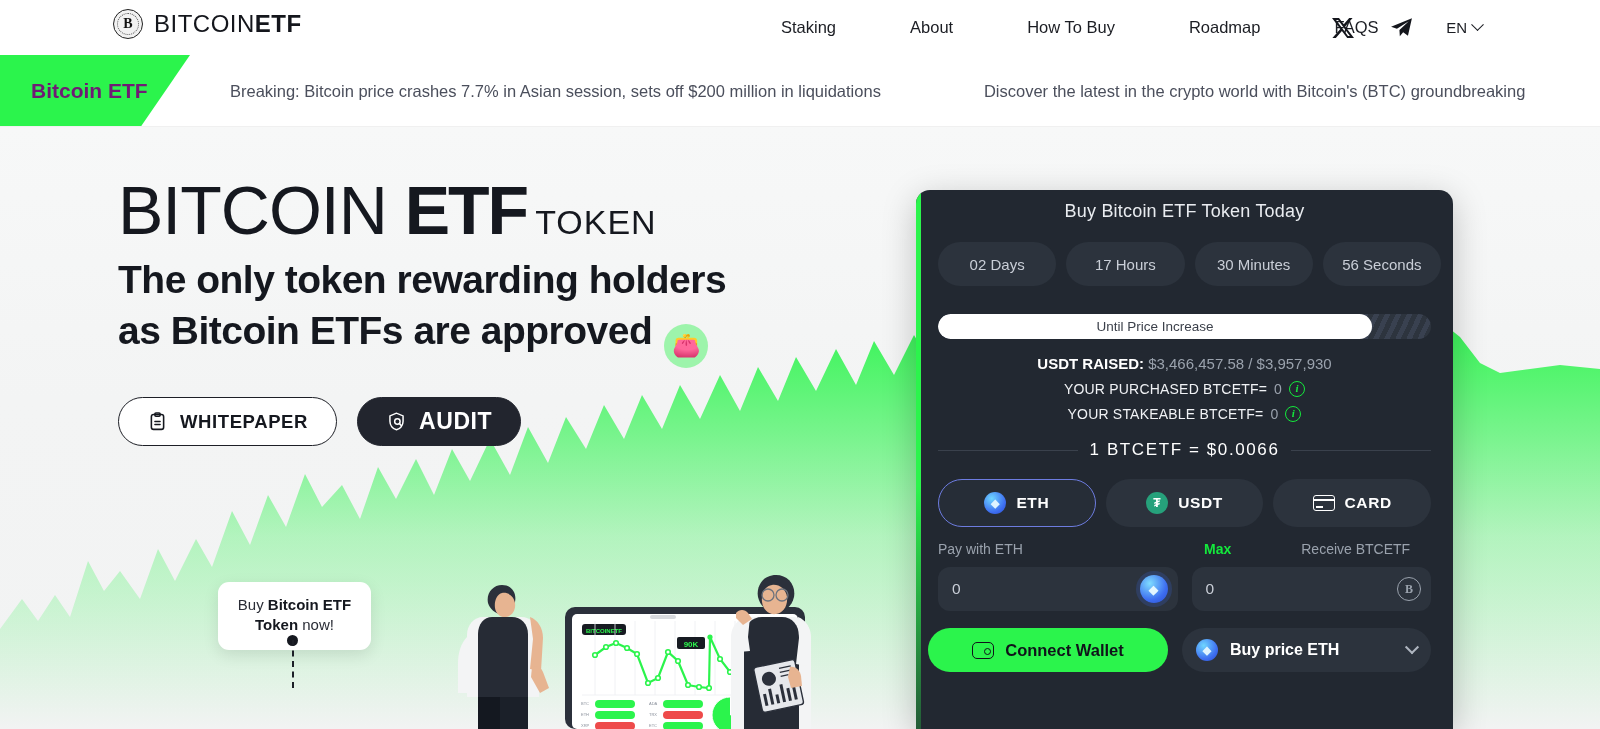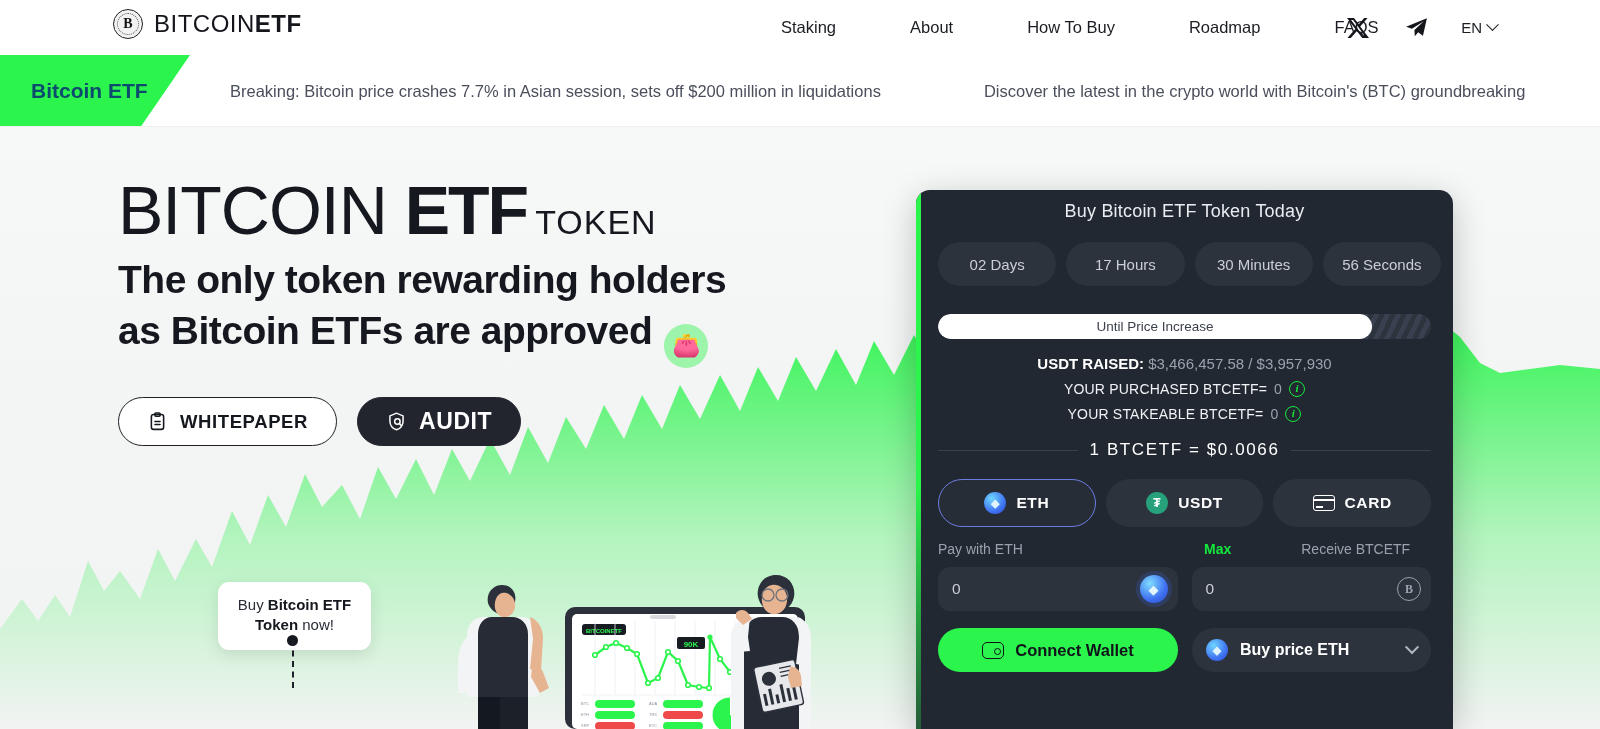--- a/index.html
+++ b/index.html
@@ -40,21 +40,21 @@
 
   .nav {
     position: absolute; left: 744px; top: 0; height: 55px;
     display: flex; align-items: center; gap: 0;
   }
   .nav a {
     font-size: 16.5px; color: #1b1d23; text-decoration: none;
     padding: 0 37px; white-space: nowrap;
   }
   .socials {
-    position: absolute; right: 103px; top: 0; height: 55px;
+    position: absolute; right: 118px; top: 0; height: 55px;
     display: flex; align-items: center; gap: 32px;
   }
   .soc-icon { width: 26px; height: 26px; display: flex; align-items: center; justify-content: center; cursor: pointer;}
   .lang { display: flex; align-items: center; gap: 6px; font-size: 15px; color: #1b1d23; cursor: pointer; }
   .chev { width: 9px; height: 9px; border-right: 1.6px solid #1b1d23; border-bottom: 1.6px solid #1b1d23; transform: rotate(45deg) translate(-2px,-2px); }
 
   
   .ticker {
     position: absolute; top: 55px; left: 0;
     width: 1600px; height: 72px;
@@ -63,21 +63,21 @@
     overflow: hidden; z-index: 35;
   }
   .ticker-badge {
     position: absolute; left: 0; top: 0;
     height: 72px; width: 190px;
     background: #2bf44c;
     clip-path: polygon(0 0, 100% 0, 74% 100%, 0 100%);
     display: flex; align-items: center;
   }
   .ticker-badge span {
-    margin-left: 31px; font-size: 21px; font-weight: 700; color: #0c4a6e;
+    margin-left: 31px; font-size: 21px; font-weight: 700; color: #701a75;
   }
   .ticker-items {
     position: absolute; left: 230px; top: 0; height: 72px;
     display: flex; align-items: center; gap: 103px;
     white-space: nowrap;
   }
   .ticker-items span { font-size: 16.5px; color: #4b4f5c; }
 
   
   .hero {
@@ -249,21 +249,21 @@
     font-family: "Liberation Serif", serif; font-weight: 700;
   }
   .eth-ic {
     width: 28px; height: 28px; border-radius: 50%;
     background: radial-gradient(circle at 35% 30%, #7fdcff 0%, #3d6df0 62%, #2a4fd0 100%);
     box-shadow: 0 0 0 4px rgba(61,109,240,.20);
     display:flex;align-items:center;justify-content:center;
   }
   .eth-ic::after { content:"◆"; font-size: 13px; color:#e3f6ff; }
 
-  .actions { display: flex; gap: 14px; padding: 17px 22px 22px 22px; }
+  .actions { display: flex; gap: 14px; padding: 17px 22px 22px 12px; }
   .btn-connect {
     width: 240px; height: 44px; border-radius: 22px; background: #2bf44c;
     border: none; display: flex; align-items: center; justify-content: center; gap: 11px;
     font-size: 16.5px; font-weight: 700; color: #10131a; cursor: pointer;
   }
   .wallet-ic {
     width: 22px; height: 17px; border: 1.8px solid #10131a; border-radius: 5px;
     position: relative;
   }
   .wallet-ic::after {

